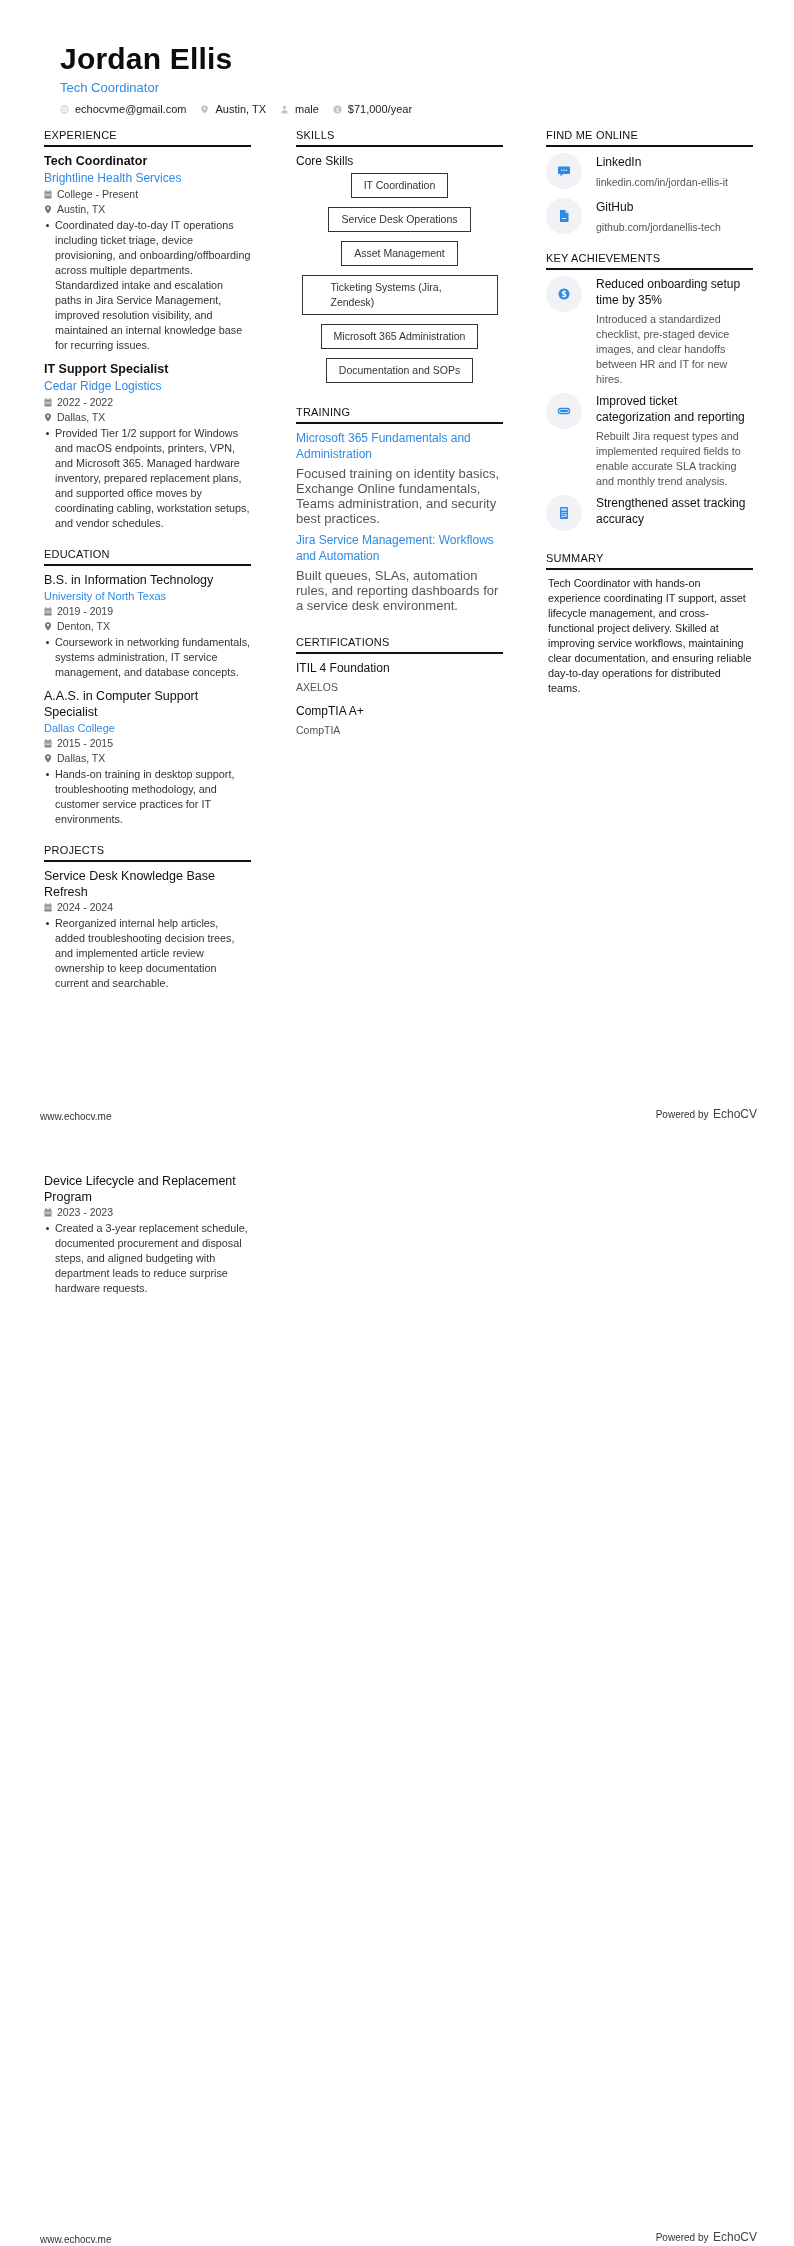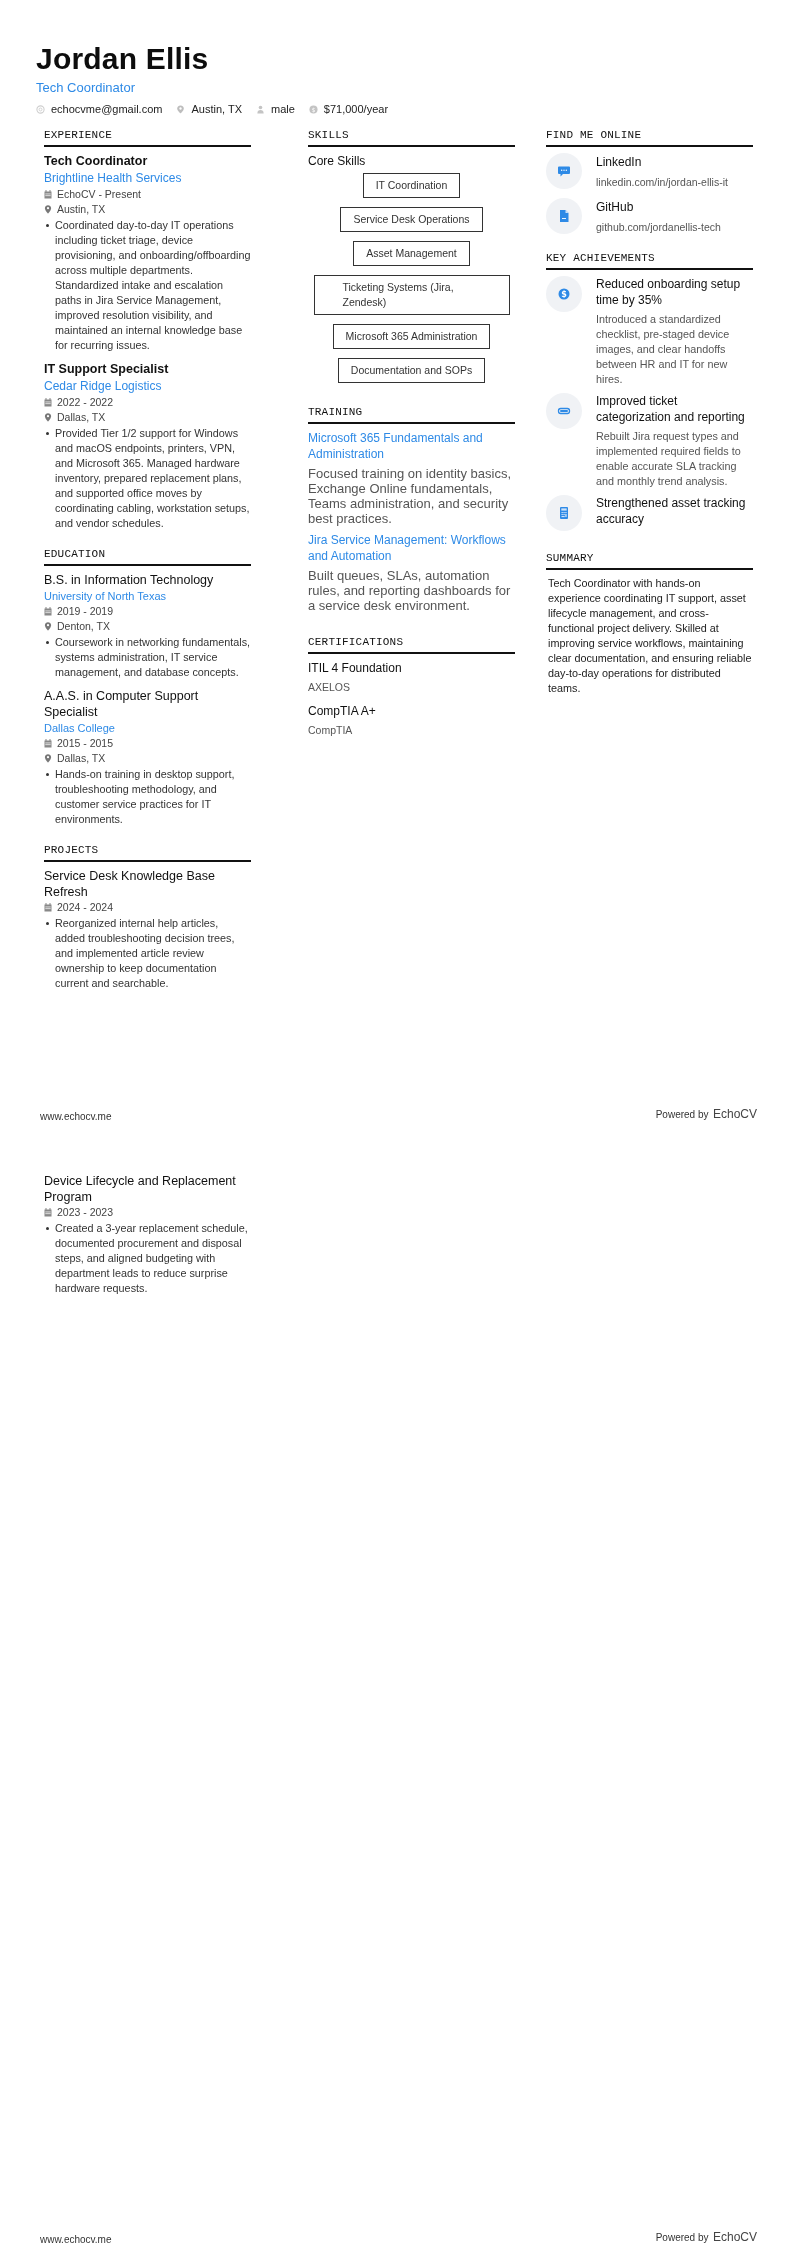--- a/index.html
+++ b/index.html
@@ -13,37 +13,37 @@
     overflow: hidden;
   }
   .page {
     position: absolute;
     left: 0; width: 794px;
   }
   .page1 { top: 0; height: 1123px; }
   .page2 { top: 1123px; height: 1123px; }
 
   
-  .header { position: absolute; left: 36px; top: 42px; }
+  .header { position: absolute; left: 60px; top: 42px; }
   .name { font-size: 30px; font-weight: 700; color: #0d0d0d; letter-spacing: 0.2px; line-height: 34px; }
   .role { font-size: 13px; color: #2e8ae6; margin-top: 4px; line-height: 16px; }
   .contacts { display: flex; align-items: center; gap: 14px; margin-top: 7px; font-size: 11px; color: #222; }
   .contact { display: flex; align-items: center; gap: 6px; }
   .ci { display: inline-block; width: 9px; height: 9px; }
 
   
   .col { position: absolute; top: 128px; width: 207px; }
   .col-left { left: 44px; }
-  .col-mid { left: 308px; }
+  .col-mid { left: 296px; }
   .col-right { left: 546px; }
 
   .section-title {
     font-size: 11px; color: #111; letter-spacing: 0.2px;
     padding-bottom: 3px; border-bottom: 2.5px solid #111;
-    margin-bottom: 6px; line-height: 14px; font-family: Liberation Mono, monospace;
+    margin-bottom: 6px; line-height: 14px;
   }
   .section { margin-bottom: 16px; }
 
   .entry { margin-bottom: 8px; }
   .e-title { font-size: 12.5px; font-weight: 700; color: #111; line-height: 16px; }
   .e-title.normal { font-weight: 400; }
   .e-org { font-size: 12px; color: #2e8ae6; line-height: 17px; margin-top: 1px; }
   .e-org.small { font-size: 11px; line-height: 15px; }
   .meta { display: flex; align-items: center; gap: 5px; font-size: 10.5px; color: #444; line-height: 15px; }
   .meta svg { width: 8px; height: 9px; }
@@ -133,21 +133,21 @@
         <div class="e-title">Tech Coordinator</div>
         <div class="e-org">Brightline Health Services</div>
         <div class="meta">
           <svg viewBox="0 0 8 9">
               <rect x="0.5" y="1.5" width="7" height="7" fill="#888"></rect>
               <rect x="1.5" y="0" width="1" height="2" fill="#888"></rect>
               <rect x="5.5" y="0" width="1" height="2" fill="#888"></rect>
               <rect x="1.3" y="3.6" width="5.4" height="0.7" fill="#fff"></rect>
               <rect x="1.3" y="5.4" width="5.4" height="0.7" fill="#fff"></rect>
             </svg>
-          <span>EchoCV - Present</span>
+          <span>College - Present</span>
         </div>
         <div class="meta">
           <svg viewBox="0 0 8 9">
               <path d="M4 0.3 C2 0.3 0.9 1.7 0.9 3.3 C0.9 5.4 4 8.7 4 8.7 C4 8.7 7.1 5.4 7.1 3.3 C7.1 1.7 6 0.3 4 0.3 Z" fill="#777"></path>
               <circle cx="4" cy="3.2" r="1.1" fill="#fff"></circle>
             </svg>
           <span>Austin, TX</span>
         </div>
         <ul class="bullets">
           <li>Coordinated day-to-day IT operations including ticket triage, device provisioning, and onboarding/offboarding across multiple departments. Standardized intake and escalation paths in Jira Service Management, improved resolution visibility, and maintained an internal knowledge base for recurring issues.</li>

